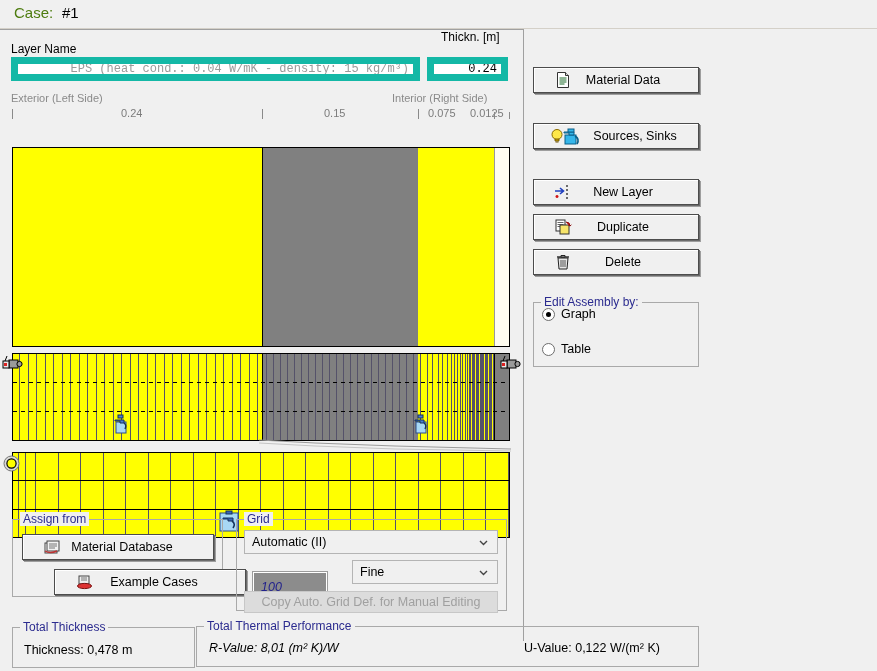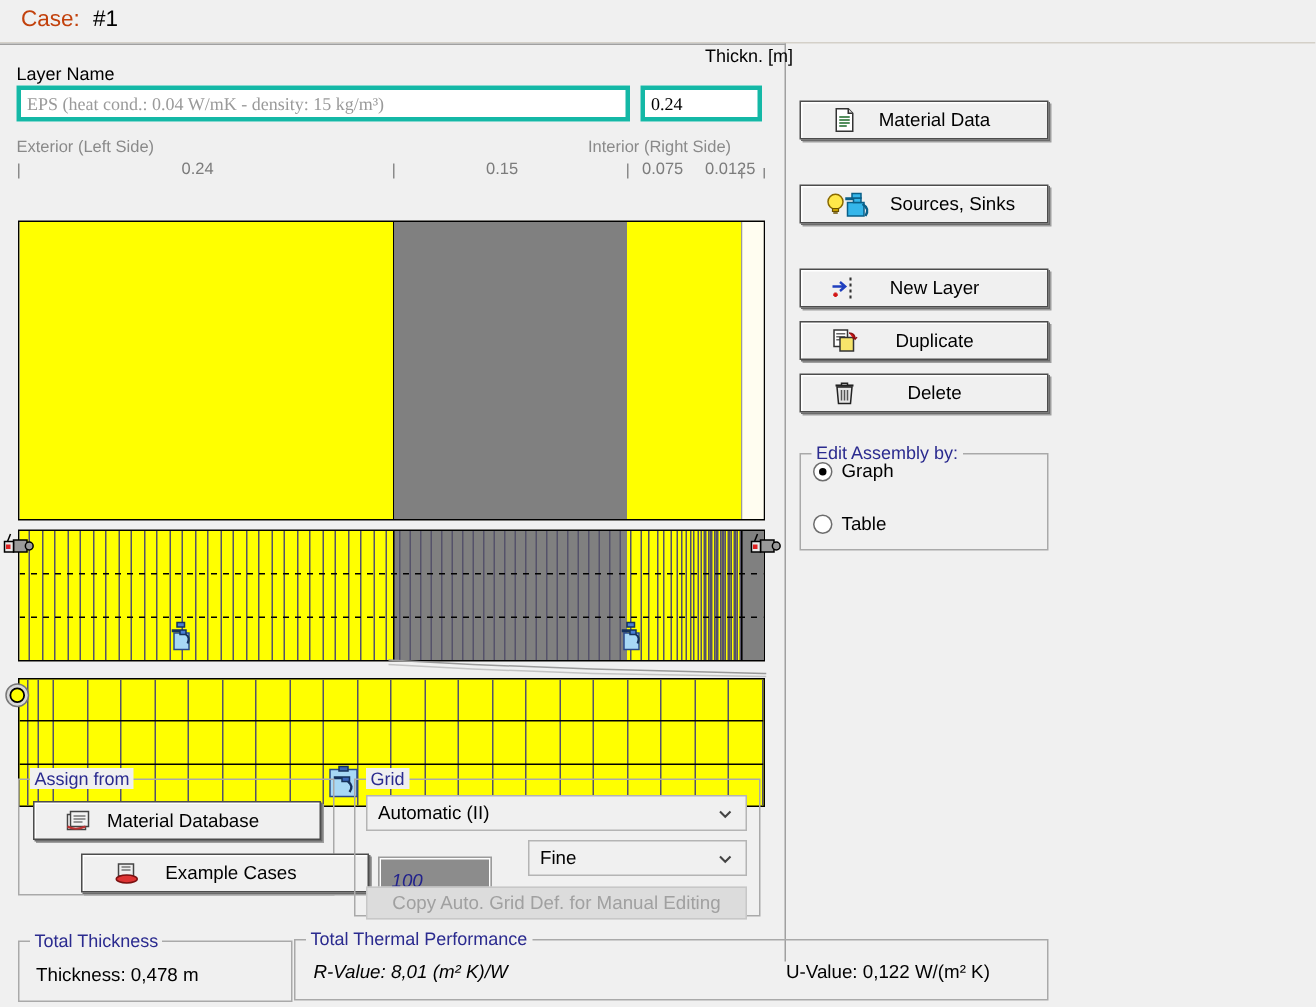--- a/index.html
+++ b/index.html
@@ -14,21 +14,21 @@
   }
   #root { position: relative; width: 877px; height: 671px; background: #f0f0f0; }
 
   
   .case-bar {
     position: absolute; left: 0; top: 0; width: 877px; height: 28px;
     background: #f0f0f0;
   }
   .case-label {
     position: absolute; left: 14px; top: 4px;
-    font-size: 15px; color: #c2410c;
+    font-size: 15px; color: #4d7c0f;
   }
   .case-value {
     position: absolute; left: 62px; top: 4px;
     font-size: 15px; color: #000;
   }
   .hdr-sep {
     position: absolute; left: 0; top: 28px; width: 877px; height: 1px;
     background: #d4d0c8;
   }
 
@@ -38,26 +38,27 @@
     background: #f0f0f0;
     border-top: 1px solid #a0a0a0;
     border-right: 1px solid #a0a0a0;
   }
 
   .lbl { position: absolute; font-size: 12px; color: #000; white-space: nowrap; }
 
   .textinput {
     position: absolute;
     background: #ffffff;
-    border: 3px solid #14b8a6;
-    font-family: Liberation Serif, serif;
+    border: 7px solid #14b8a6;
+    font-family: Liberation Mono, monospace;
     font-size: 12px;
     padding: 2px 4px;
     line-height: 16px;
     outline: none;
+    text-align: right;
   }
   .textinput.placeholder-style { color: #9a9a9a; }
 
   
   .dimlabel {
     position: absolute; font-size: 11px; color: #7c7c7c; white-space: nowrap;
   }
   .sidelabel {
     position: absolute; font-size: 11px; color: #8a8a8a; white-space: nowrap;
   }
@@ -196,21 +197,21 @@
     <span class="case-label">Case:</span>
     <span class="case-value">#1</span>
   </div>
   <div class="hdr-sep"></div>
 
   <div class="panel">
 
     <span class="lbl" style="left:11px; top:12px;">Layer Name</span>
     <input class="textinput placeholder-style" style="left: 11px; top: 27px; width: 409px; height: 24px;" value="EPS (heat cond.: 0.04 W/mK - density: 15 kg/m³)">
 
-    <span class="lbl" style="left:441px; top:0;margin-left:29px;">Thickn. [m]</span>
+    <span class="lbl" style="left:441px; top:0;">Thickn. [m]</span>
     <input class="textinput" style="left: 427px; top: 27px; width: 81px; height: 24px;" value="0.24">
 
     <span class="sidelabel" style="left:11px; top:62px;">Exterior (Left Side)</span>
     <span class="sidelabel" style="left:392px; top:62px;">Interior (Right Side)</span>
 
     <span class="dimlabel" style="left:121px; top:77px;">0.24</span>
     <span class="dimlabel" style="left:324px; top:77px;">0.15</span>
     <span class="dimlabel" style="left:428px; top:77px;">0.075</span>
     <span class="dimlabel" style="left:470px; top:77px;">0.0125</span>
 

